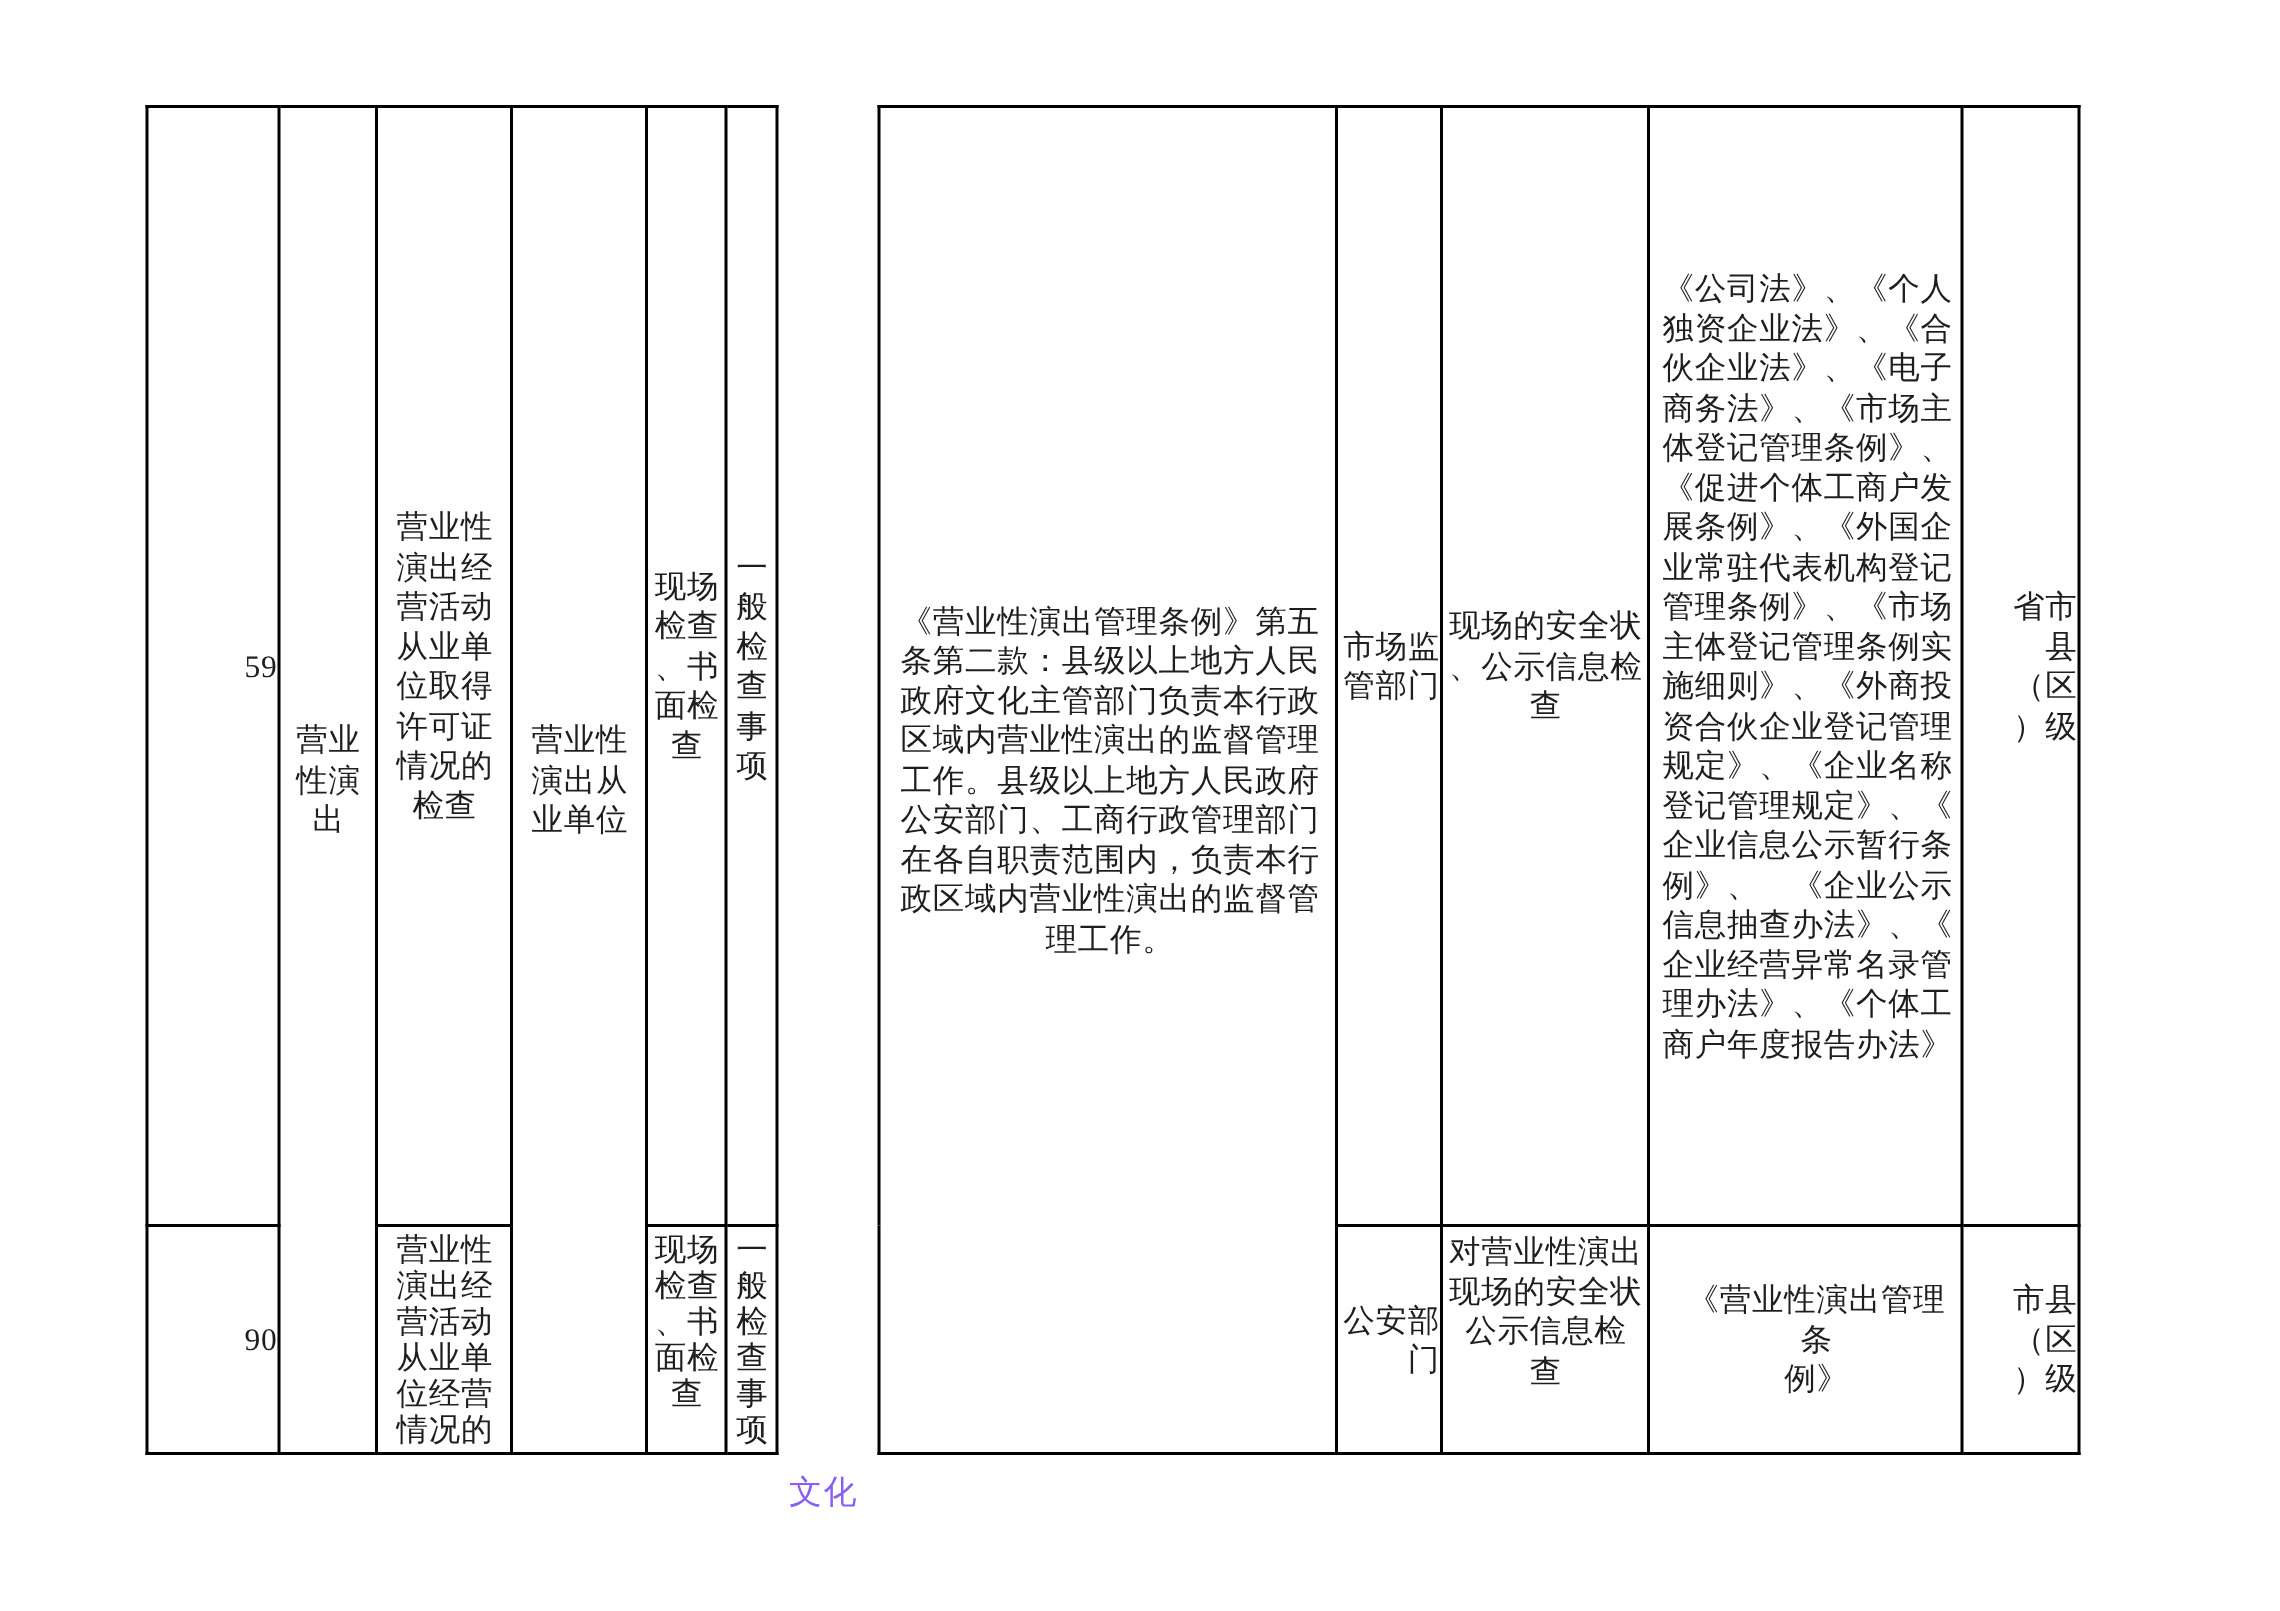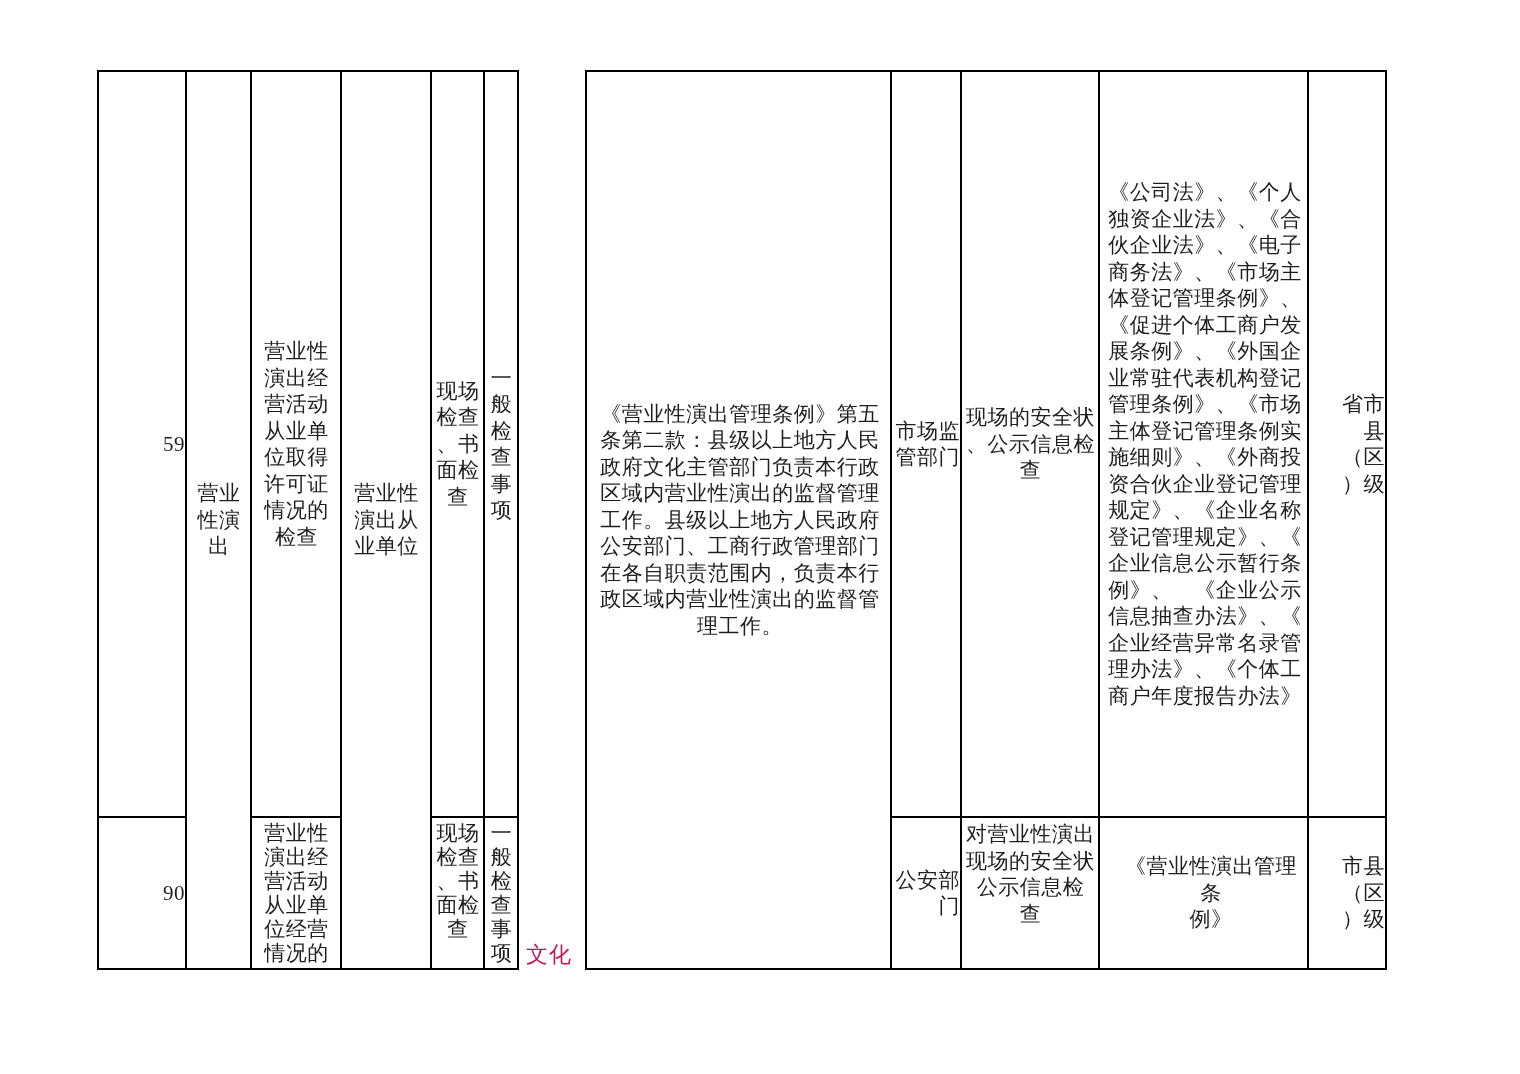--- a/index.html
+++ b/index.html
@@ -33,25 +33,25 @@
     letter-spacing: 0.5px;
   }
   table.blk td.center { text-align: right; padding: 0; }
   table.blk td.vtop   { vertical-align: top; padding-top: 3px; }
   table.blk td.lh24   { line-height: 24px; }
   #left-block  { left: 97px;  top: 70px; width: 420px; height: 898px; }
   #right-block { left: 585px; top: 70px; width: 800px; height: 898px; }
   #category-label {
     position: absolute;
     left: 526px;
-    top: 941px;
+    top: 981px;
     font-size: 22px;
     line-height: 28px;
     letter-spacing: 1px;
-    color: #be185d;
+    color: #8b5cf6;
     white-space: nowrap;
   }
 </style>
 </head>
 <body>
 
 <table id="left-block" class="blk">
   <colgroup>
     <col style="width:88px">
     <col style="width:65px">

